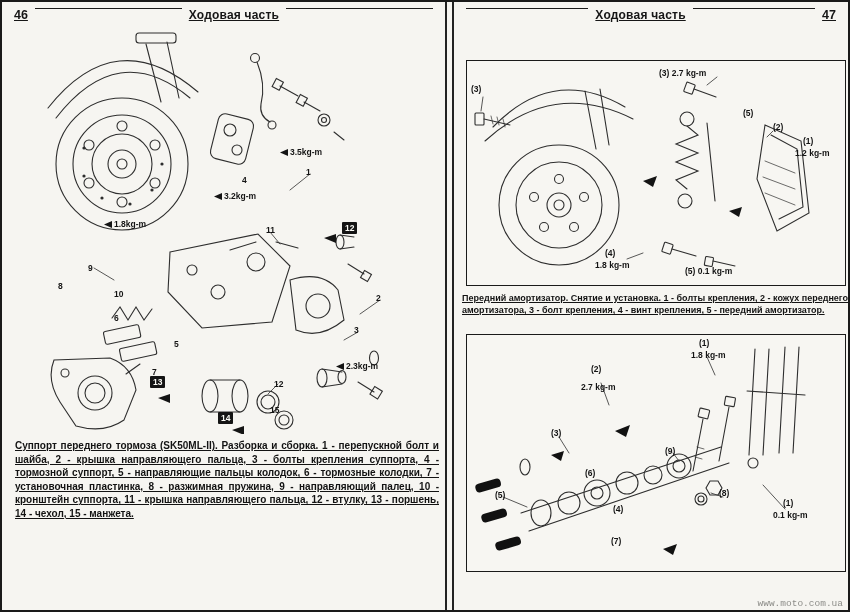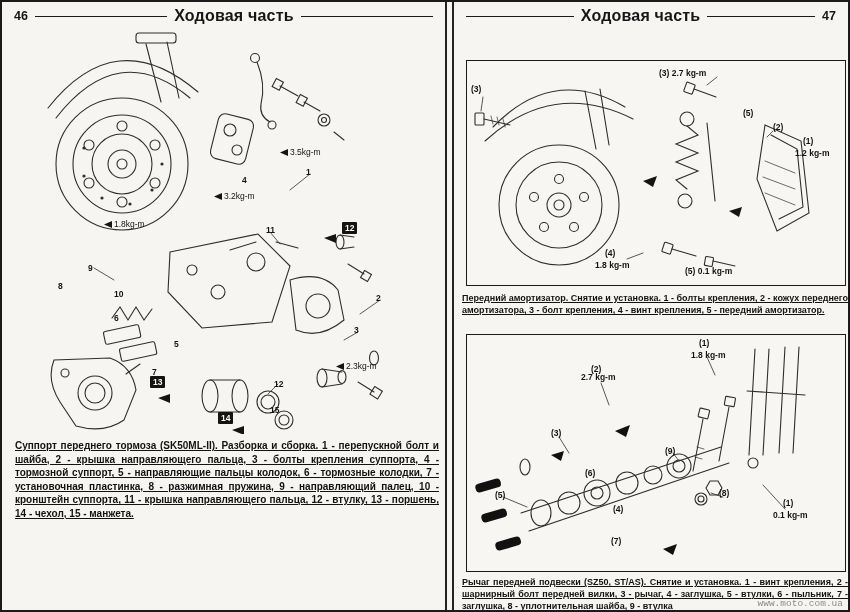--- a/index.html
+++ b/index.html
@@ -4,29 +4,29 @@
 <style>
   html,body{margin:0;padding:0;background:#9a9a96;}
   .canvas{
     position:relative;width:850px;height:612px;box-sizing:border-box;
     background:#f6f5f1;border:2px solid #1a1a1a;overflow:hidden;
     font-family:"Liberation Sans", sans-serif;color:#161616;
   }
   .page{position:absolute;top:0;bottom:0;box-sizing:border-box;}
   .page-left{left:0;width:445px;border-right:2px solid #222;}
   .page-right{left:450px;right:0;border-left:2px solid #222;}
-  .pg-header{display:flex;align-items:center;gap:7px;margin:6px 12px 0 12px;height:16px;}
+  .pg-header{display:flex;gap:7px;margin:6px 12px 0 12px;height:16px;text-decoration:underline;}
   .pg-num{font-size:12.5px;font-weight:bold;}
-  .pg-title{font-size:16px;font-weight:bold;letter-spacing:.2px;}
+  .pg-title{font-size:12px;font-weight:bold;letter-spacing:.2px;}
   .rule{flex:1;height:0;border-top:1.3px solid #1a1a1a;}
   .diagram{position:absolute;}
   .diagram svg{display:block;width:100%;height:100%;}
   .dlabel{position:absolute;font-size:8.5px;font-weight:bold;color:#141414;white-space:nowrap;line-height:1;}
   .dlabel.tag{background:#141414;color:#fbfbf6;padding:1.5px 3px;border-radius:1px;}
-  .dlabel b{font-weight:normal;}
+  .dlabel b{font-weight:bold;}
   .flag-icon{display:inline-block;width:8px;height:7px;background:#141414;
     clip-path:polygon(100% 0,100% 100%,0 50%);margin-right:2px;vertical-align:-1px;}
   .caption{position:absolute;font-weight:bold;text-align:justify;color:#131313;text-decoration:underline;}
   .caption-left{left:13px;top:437px;width:424px;font-size:10px;line-height:1.36;}
   .sec-title{position:absolute;left:8px;right:5px;top:28px;font-size:11.8px;font-weight:bold;
     border-bottom:1.4px solid #1a1a1a;padding-bottom:4px;}
   .boxed{border:1.3px solid #1a1a1a;background:#f7f6f2;}
   .caption-r1{left:8px;top:290px;width:386px;font-size:9px;line-height:1.35;}
   .caption-r2{left:8px;top:574px;width:386px;font-size:9px;line-height:1.35;}
   .watermark{position:absolute;right:5px;bottom:1px;font-size:9.5px;color:#8d8d89;z-index:9;font-family:Liberation Mono, monospace;}
@@ -285,30 +285,29 @@
           <rect x="14" y="176" width="26" height="9" rx="4" transform="rotate(-16 27 180)"></rect>
           <rect x="28" y="204" width="26" height="9" rx="4" transform="rotate(-16 41 208)"></rect>
           <path d="M148 96 l 15 -6 -4 12 z"></path>
           <path d="M196 214 l 14 -5 -4 11 z"></path>
           <path d="M84 120 l 13 -4 -3 10 z"></path>
         </g>
       </svg>
       <span class="dlabel" style="left:232px;top:4px">(1)</span>
       <span class="dlabel" style="left:224px;top:16px">1.8 kg-m</span>
       <span class="dlabel" style="left:124px;top:30px">(2)</span>
-      <span class="dlabel" style="left:114px;top:38px">2.7 kg-m</span>
+      <span class="dlabel" style="left:114px;top:48px">2.7 kg-m</span>
       <span class="dlabel" style="left:84px;top:94px">(3)</span>
       <span class="dlabel" style="left:198px;top:112px">(9)</span>
       <span class="dlabel" style="left:118px;top:134px">(6)</span>
       <span class="dlabel" style="left:28px;top:156px">(5)</span>
       <span class="dlabel" style="left:146px;top:170px">(4)</span>
       <span class="dlabel" style="left:252px;top:154px">(8)</span>
       <span class="dlabel" style="left:144px;top:202px">(7)</span>
       <span class="dlabel" style="left:316px;top:164px">(1)</span>
       <span class="dlabel" style="left:306px;top:176px">0.1 kg-m</span>
     </div>
 
-    <div class="caption caption-r2">Рычаг передней подвески (SZ50, ST/AS). Снятие и установка. 1 - винт крепления, 2 - шарнирный болт передней вилки, 3 - рычаг, 4 - заглушка, 5 - втулки, 6 - пыльник, 7 - заглушка, 8 - уплотнительная шайба, 9 - втулка</div>
 
     <div class="watermark">www.moto.com.ua</div>
   </div>
 
 </div>
 
 </body></html>

